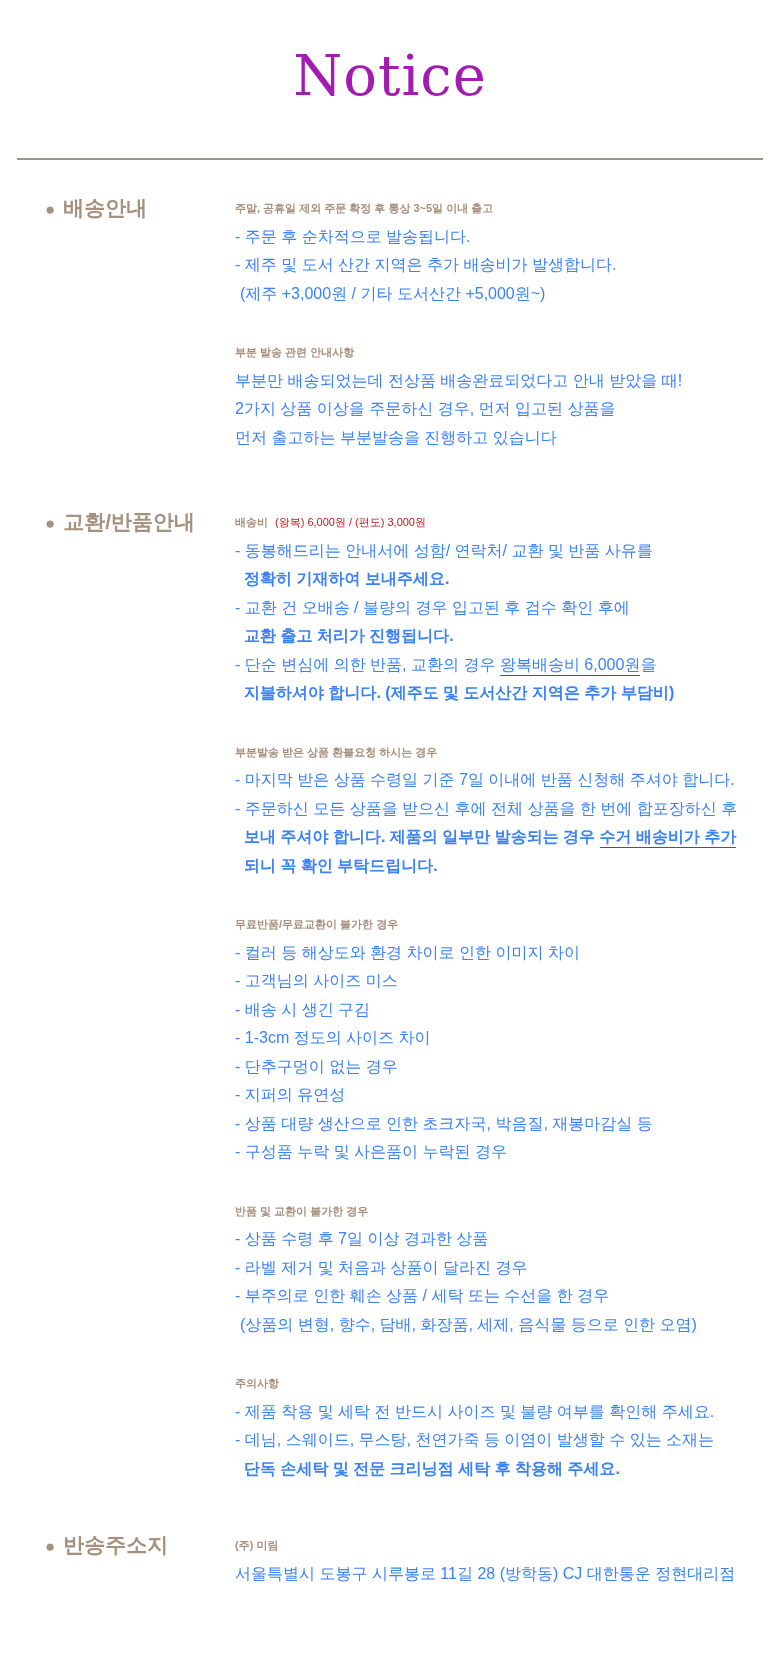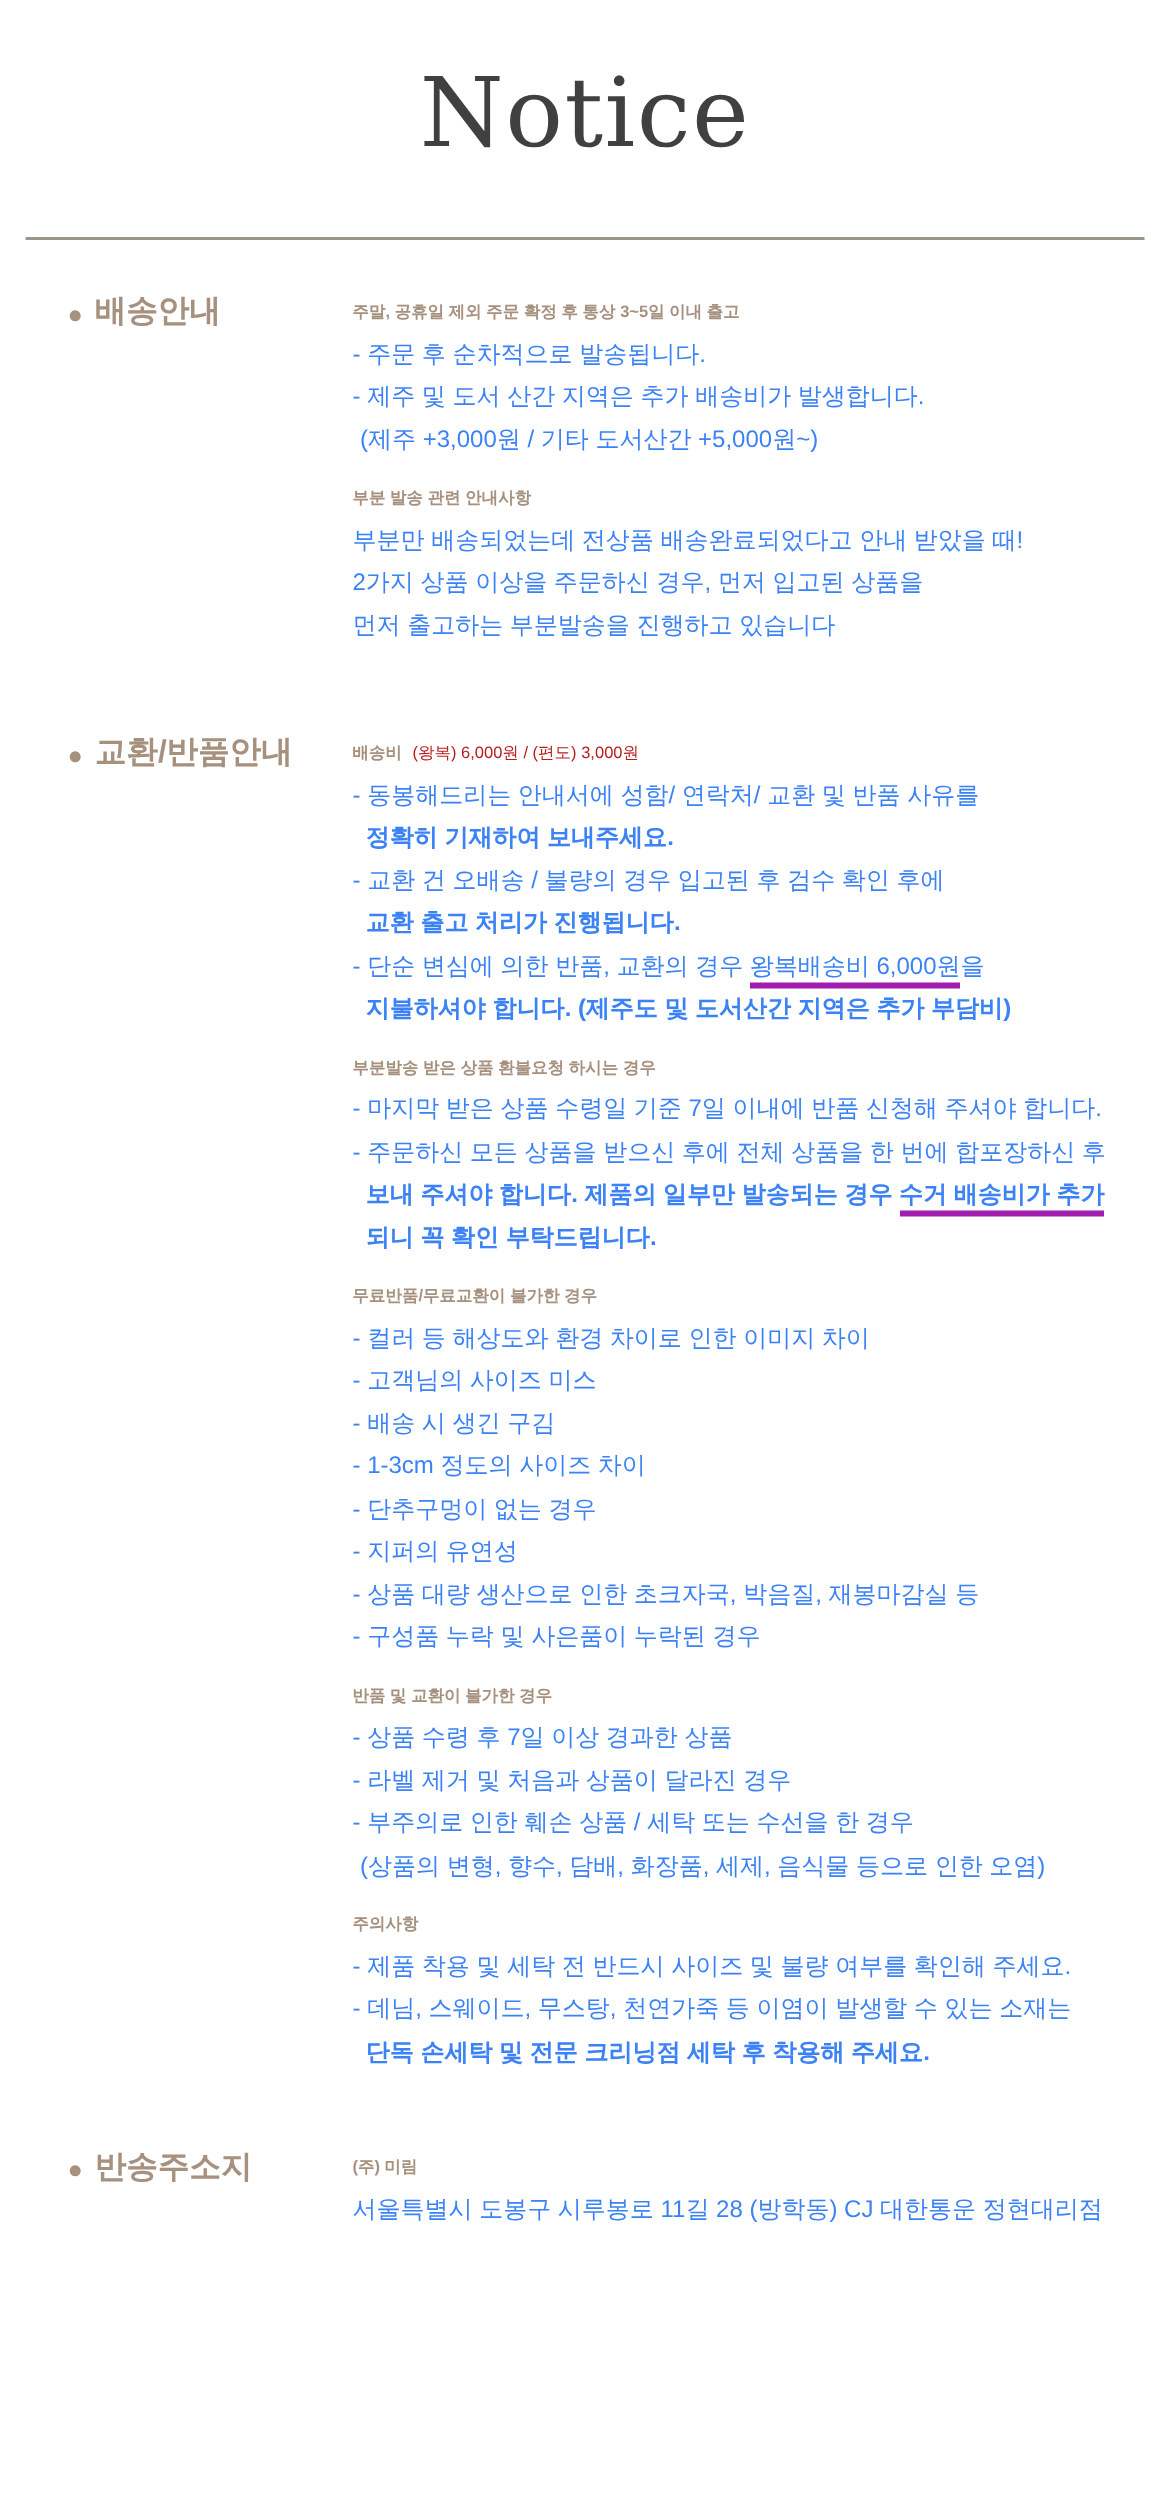--- a/index.html
+++ b/index.html
@@ -13,23 +13,23 @@
     width: 780px;
     min-height: 1666px;
     margin: 0 auto;
     box-sizing: border-box;
     padding: 40px 0 60px;
     background: #ffffff;
   }
   .title {
     font-family: "DejaVu Serif", "Liberation Serif", serif;
     font-weight: 400;
-    font-size: 64px;
+    font-size: 56px;
     line-height: 72px;
-    color: #404040;
+    color: #a21caf;
     text-align: center;
     margin: 0;
     letter-spacing: 1px;
   }
   .divider {
     border: none;
     border-top: 2px solid #9c958c;
     margin: 46px 17px 0;
   }
   .section {
@@ -59,42 +59,42 @@
     font-size: 17px;
     line-height: 1;
     position: relative;
     top: 1px;
   }
   .content-col {
     flex: 1;
     padding-right: 28px;
     min-width: 0;
   }
-  .block:not(:first-child) { margin-top: 10px; }
+  .block:not(:first-child) { margin-top: 30px; }
   .block-heading {
     font-size: 11px;
     font-weight: 700;
     color: #a6907e;
     line-height: 28.5px;
   }
   .heading-rest {
     color: #b91c1c;
     font-weight: 400;
     margin-left: 7px;
   }
   .line {
     font-size: 16px;
     line-height: 28.5px;
     color: #3b82f6;
     white-space: nowrap;
   }
   .line.cont   { padding-left: 9px; font-weight: bold; }
   .line.indent { padding-left: 5px; }
   .u {
-    border-bottom: 4px solid #a21caf;
+    border-bottom: 1px solid #a21caf;
     padding-bottom: 2px;
   }
 </style>
 </head>
 <body>
 
 <div class="page">
 
   <h1 class="title">Notice</h1>
   <hr class="divider">

